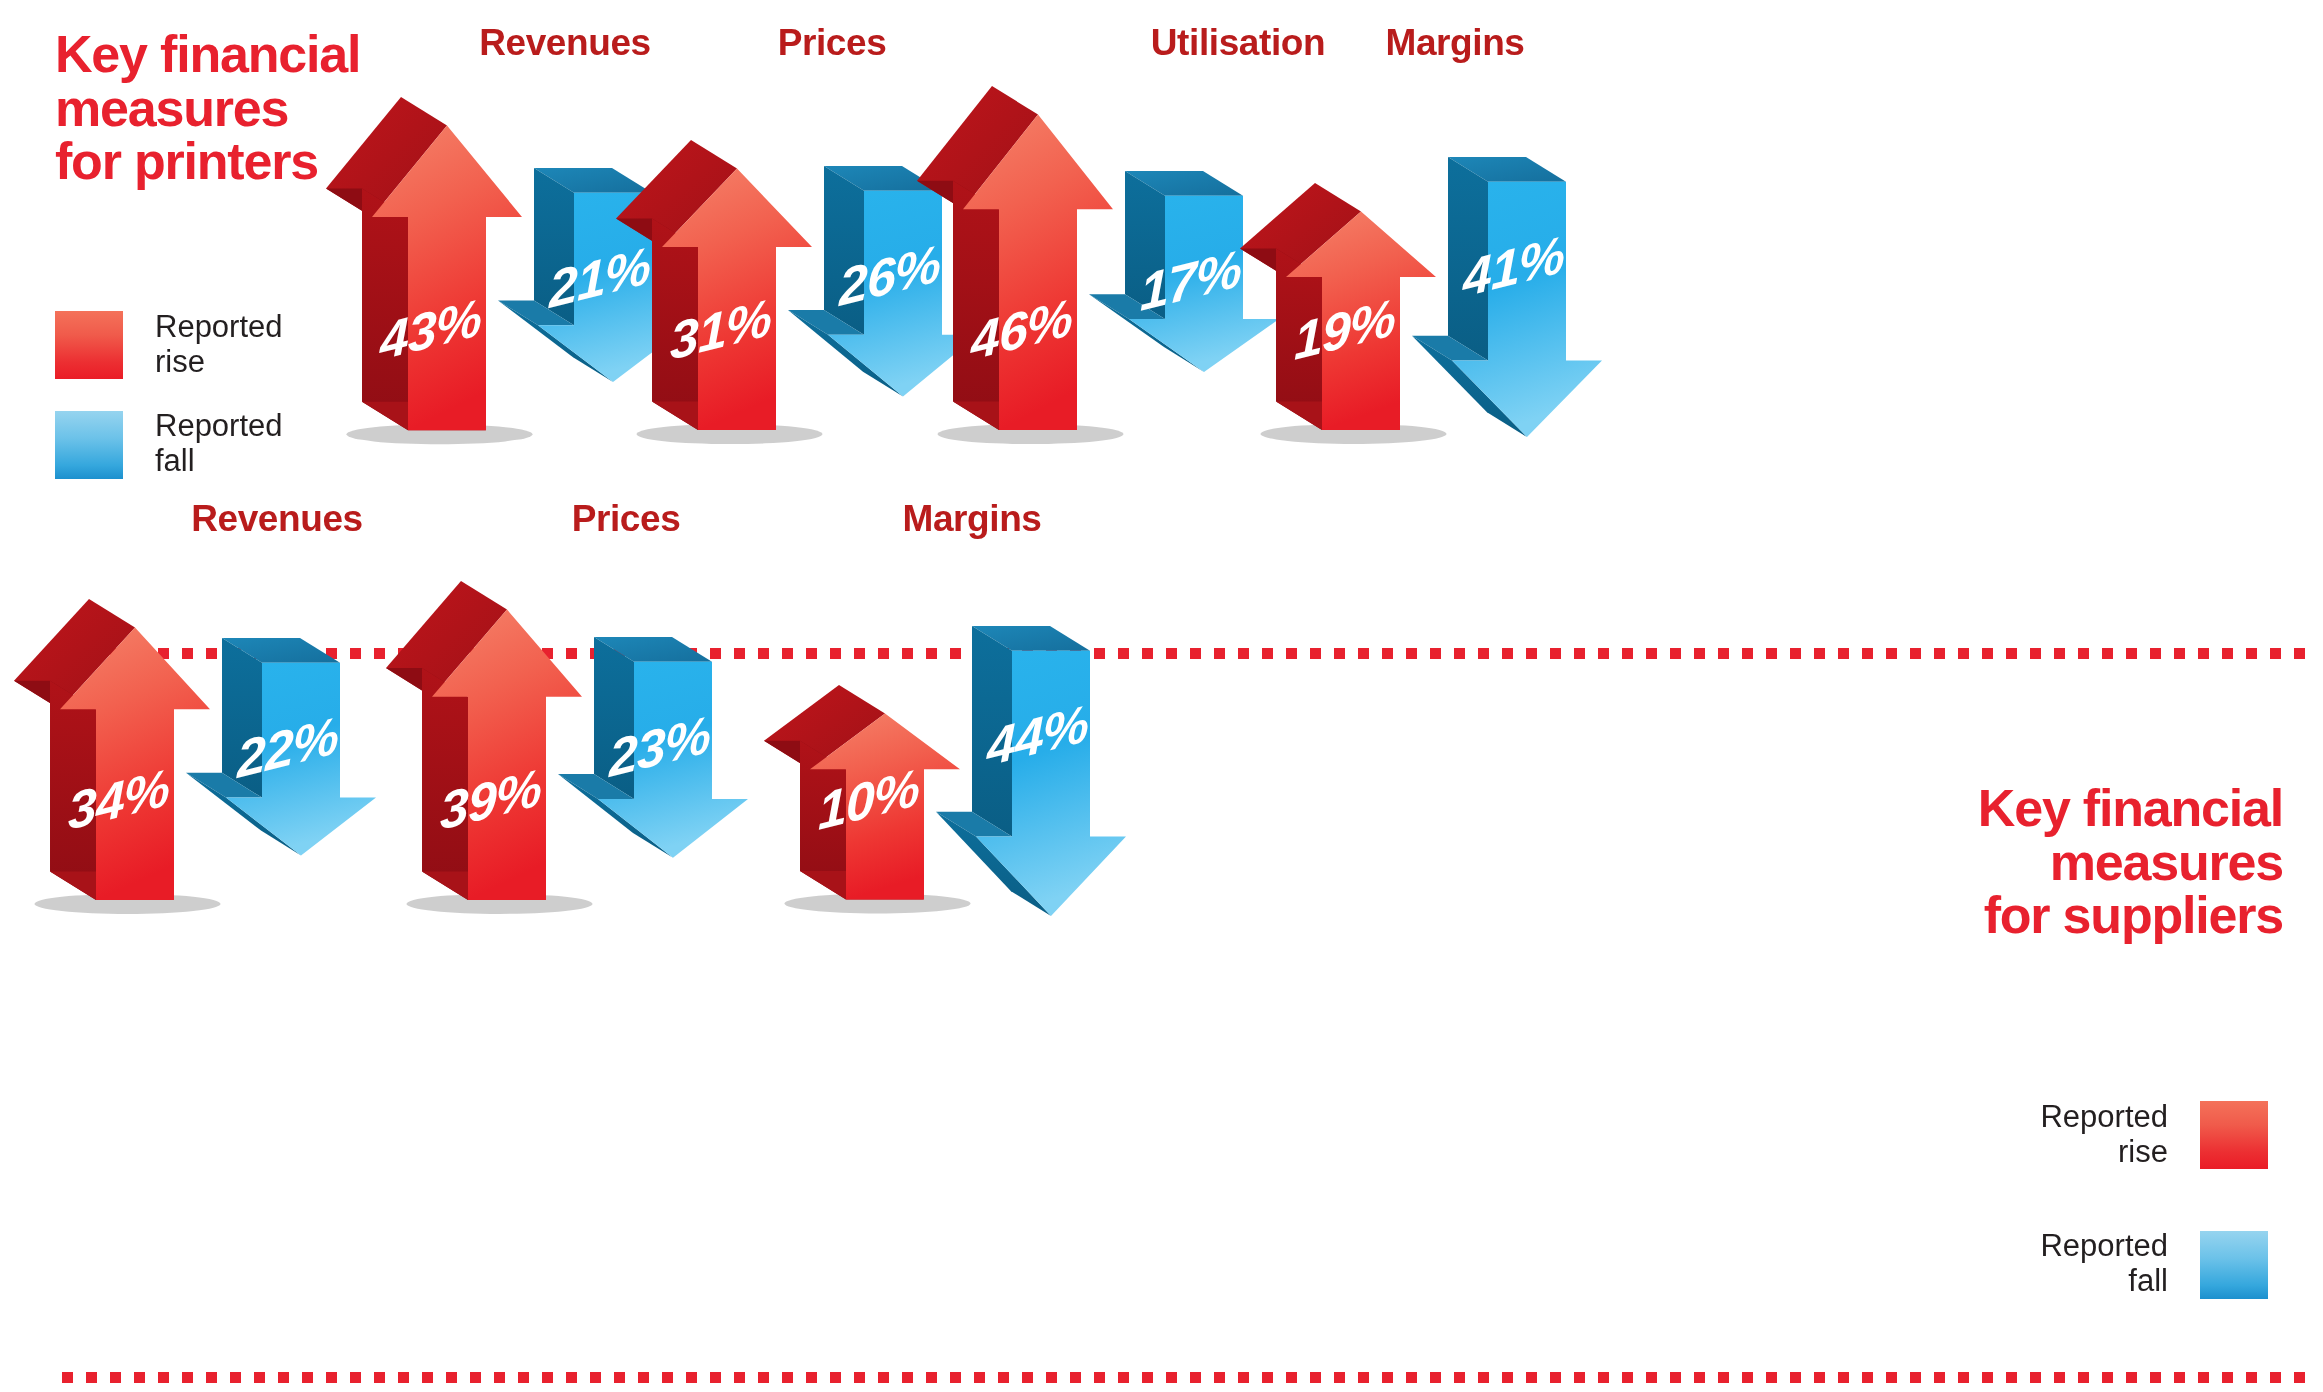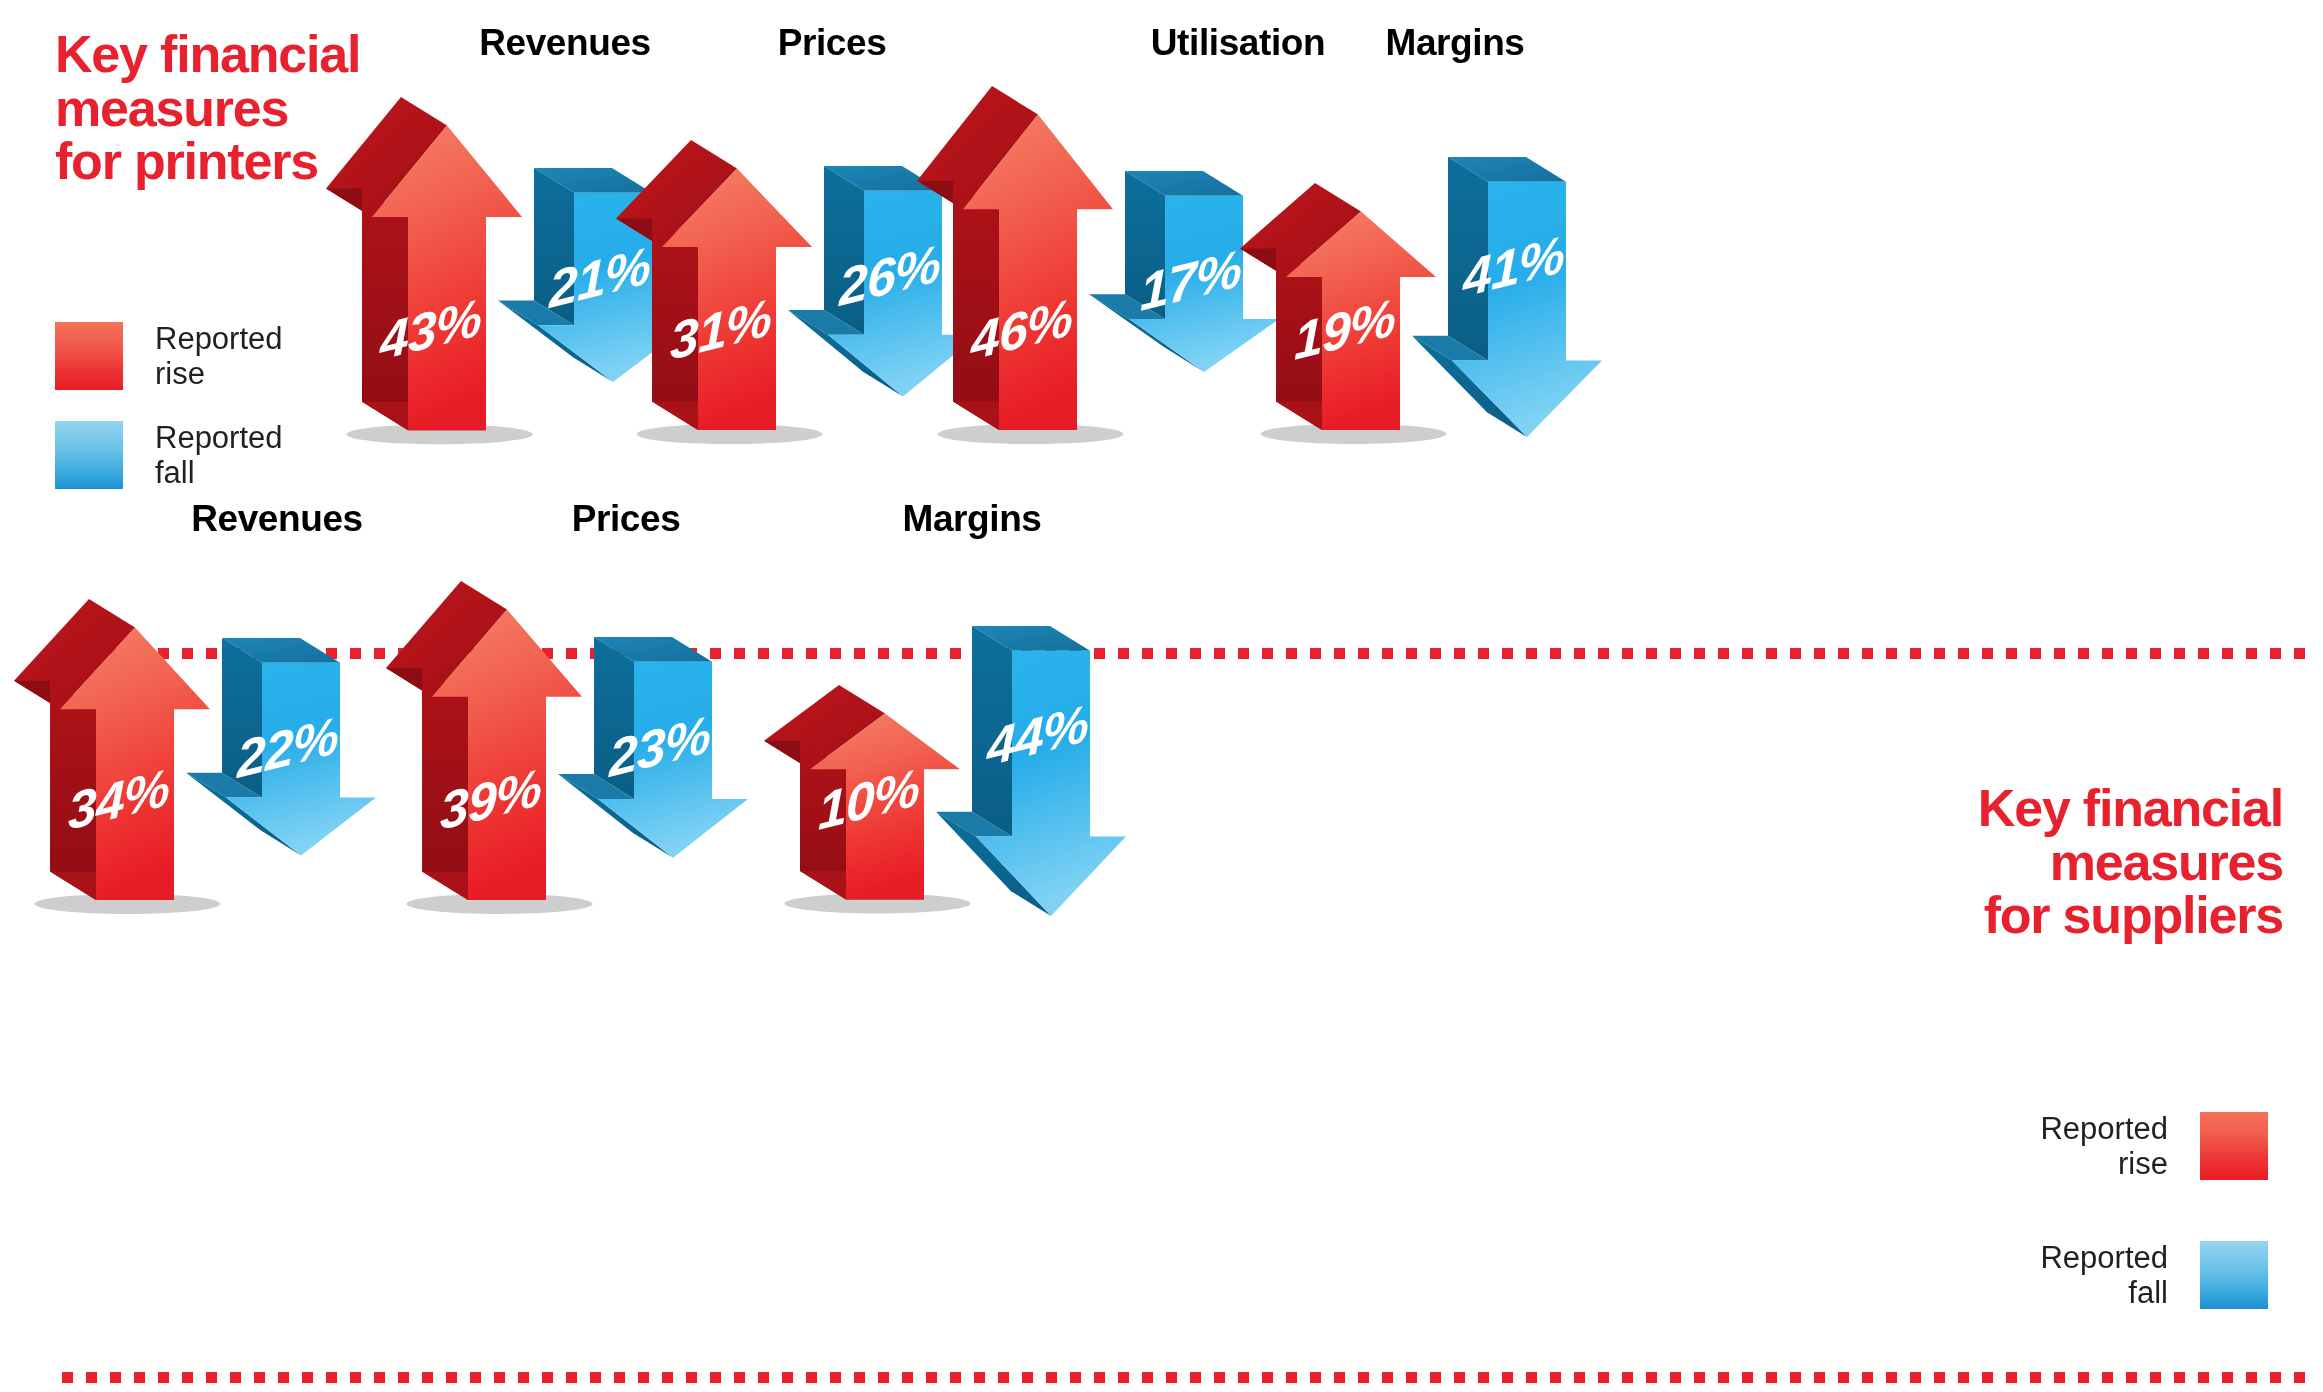--- a/index.html
+++ b/index.html
@@ -18,21 +18,21 @@
     font-size:52px;
     line-height:1.03;
     letter-spacing:-1.2px;
     white-space:pre-line;
   }
   #title-printers{left:55px;top:28px;text-align:left;width:520px;}
   #title-suppliers{right:40px;top:782px;text-align:right;width:620px;}
 
   
   .legend{position:absolute;}
-  .legend-row{display:flex;align-items:flex-start;margin-bottom:30px;margin-top:12px;}
+  .legend-row{display:flex;align-items:flex-end;margin-bottom:30px;}
   .legend-row.rtl{flex-direction:row-reverse;}
   .swatch{width:68px;height:68px;flex:0 0 auto;}
   .swatch.rise{background:linear-gradient(180deg,#f4725a 0%,#f05b4b 35%,#ec2f32 75%,#ea1c26 100%);}
   .swatch.fall{background:linear-gradient(180deg,#96d4ef 0%,#6cc2e9 40%,#35a7dd 80%,#1c90ce 100%);}
   .legend-label{
     font-size:31px;color:#231f20;line-height:1.12;white-space:pre-line;
     font-family:"Liberation Sans", sans-serif;
   }
   #legend-printers{left:55px;top:310px;}
   #legend-printers .legend-label{margin-left:32px;text-align:left;}
@@ -43,21 +43,21 @@
   
   .divider{
     position:absolute;height:11px;
     background-image:repeating-linear-gradient(90deg,#e8212e 0 11px,rgba(255,255,255,0) 11px 24px);
   }
   #divider-top{left:62px;right:8px;top:648px;}
   #divider-bottom{left:62px;right:8px;top:1372px;}
 
   
   .group-label{
-    position:absolute;color:#000000;font-weight:bold;font-size:37px;
+    position:absolute;color:#b91c1c;font-weight:bold;font-size:37px;
     letter-spacing:-0.4px;white-space:nowrap;transform:translateX(-50%);
   }
   .arrow{position:absolute;}
   .arrow svg{display:block;overflow:visible;}
   .pct{
     position:absolute;color:#ffffff;font-weight:bold;font-style:italic;
     font-size:52px;letter-spacing:-1px;white-space:nowrap;
     transform-origin:left top;
     text-shadow:0 0 0 rgba(0,0,0,0);
   }

